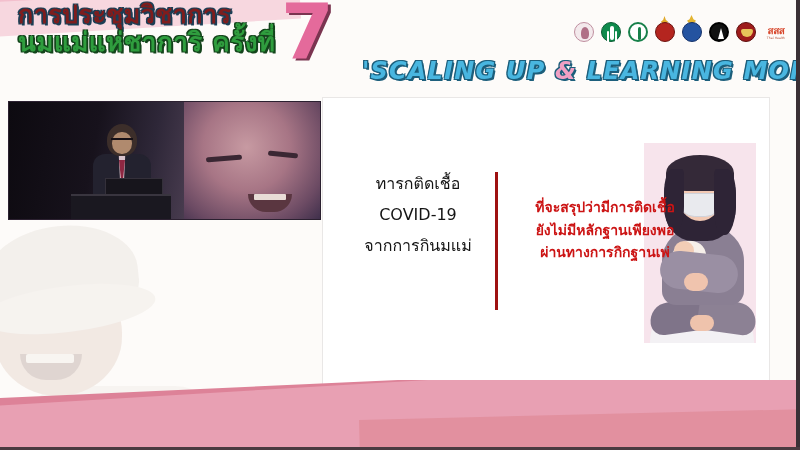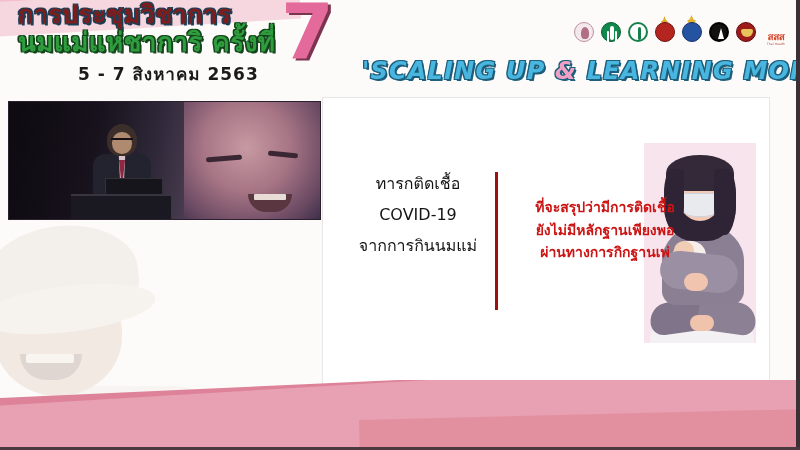--- a/index.html
+++ b/index.html
@@ -138,21 +138,21 @@
   .lg6 .disc { background:#111111; border:2px solid #000; }
   .lg6 .disc:after { content:""; position:absolute; left:7px; top:4px;
      width:6px; height:11px; background:#ffffff;
      clip-path:polygon(50% 0,100% 100%,0 100%); }
   .lg7 .disc { background:#9e1b1b; border:1px solid #5e0e0e; }
   .lg7 .disc:after { content:""; position:absolute; left:4px; top:6px;
      width:12px; height:8px; background:#e8c45a; border-radius:2px 2px 6px 6px; }
   .lg8 { width:28px; }
   .lg8 .wordmark {
     font-size:10px; font-weight:bold; color:#d7452a; letter-spacing:-0.5px;
-    text-align:center; line-height:1; margin-top:10px;
+    text-align:center; line-height:1; margin-top:4px;
   }
   .lg8 .sub { font-size:3.2px; color:#b5533c; text-align:center; }
 
   
   .card {
     position:absolute; left:322px; top:97px; width:448px; height:290px;
     background:#ffffff; border:1px solid #e9e7e6; z-index:20;
   }
 
   
@@ -313,21 +313,20 @@
     <div class="band-a"></div>
     <div class="band-b"></div>
     <div class="band-c"></div>
     <div class="band-white"></div>
     <div class="band-white2"></div>
   </div>
 
   <div class="title-block">
     <div class="t-line1">การประชุมวิชาการ</div>
     <div class="t-line2">นมแม่แห่ชาการิ ครั้งที่</div>
-    <div class="t-date">5 - 7 สิงหาคม 2563</div>
   </div>
 
   <div class="big-seven">7</div>
 
   <div class="tagline">
     <span>'SCALING UP </span><span class="amp">&amp;</span><span> LEARNING MORE'</span>
   </div>
 
   <div class="logos">
     <div class="logo lg1">
@@ -386,21 +385,21 @@
     <div class="wm-teeth"></div>
     <div class="wm-eye1"></div>
     <div class="wm-eye2"></div>
     <div class="wm-hat"></div>
     <div class="wm-brim"></div>
   </div>
 
   <div class="q-text">
     <span class="ln">ทารกติดเชื้อ</span>
     <span class="ln">COVID-19</span>
-    <span class="ln">จากการกินนมแม่</span>
+    <span class="ln">จากการกินมแม่</span>
   </div>
 
   <div class="divider"></div>
 
   <div class="illus">
     <div class="il-lap"></div>
     <div class="il-leg-l"></div>
     <div class="il-leg-r"></div>
     <div class="il-foot"></div>
     <div class="il-body"></div>

